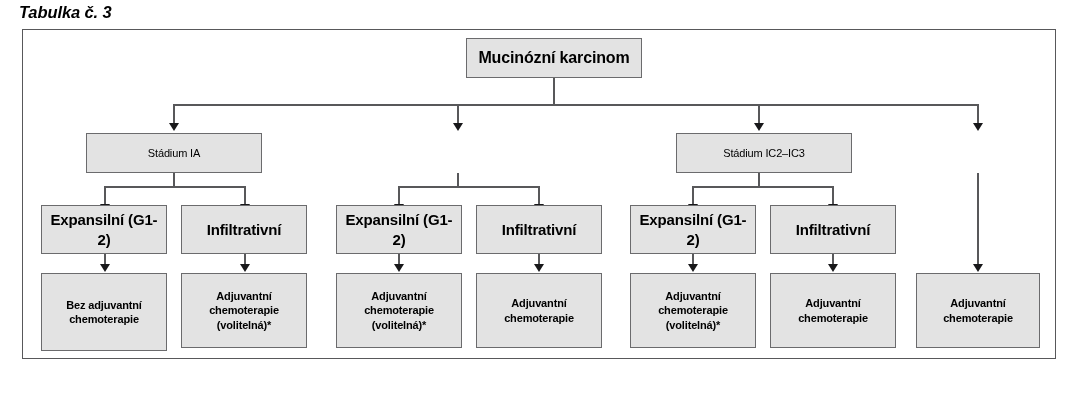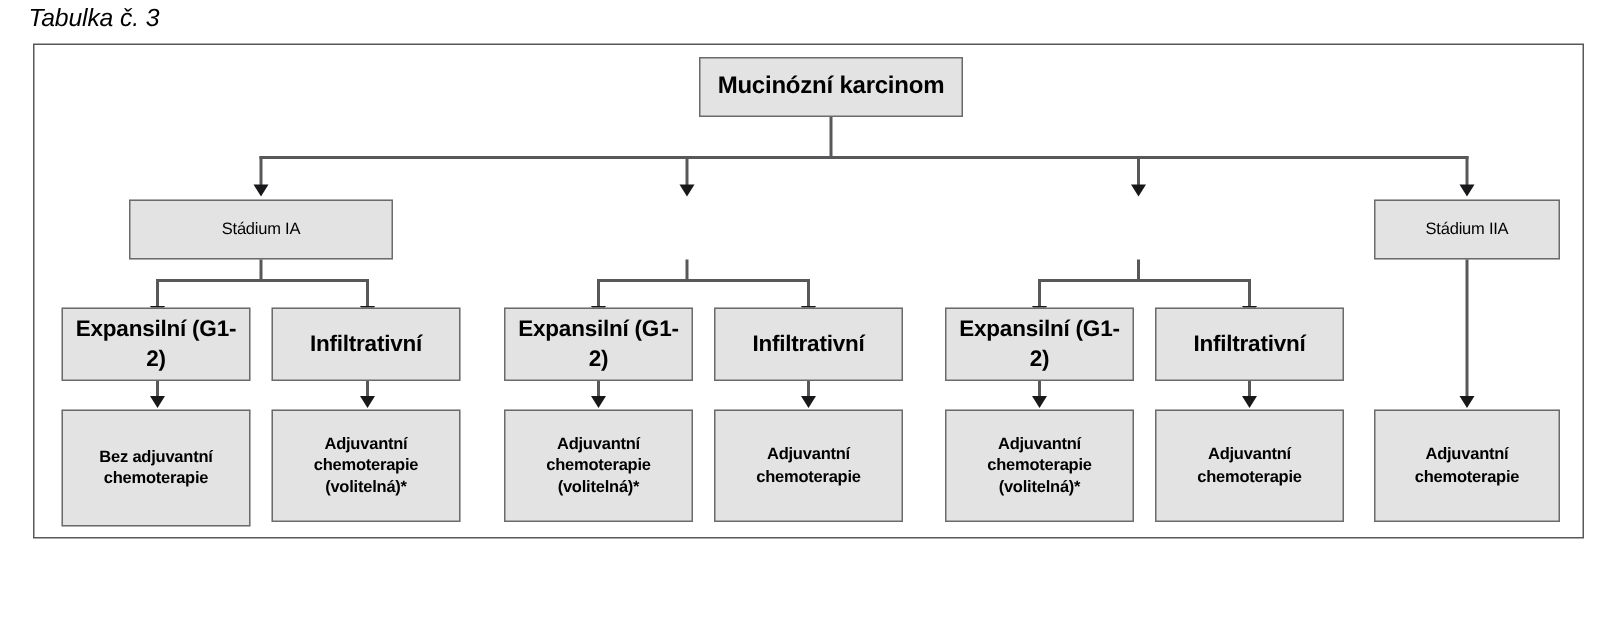--- a/index.html
+++ b/index.html
@@ -20,21 +20,21 @@
     overflow: hidden;
     background: #ffffff;
   }
 
   
   .caption {
     position: absolute;
     left: 19px;
     top: 3px;
     font-size: 16.5px;
-    font-weight: normal;
+    font-weight: bold;
     font-style: italic;
     letter-spacing: -0.1px;
     white-space: nowrap;
   }
   .footnote {
     position: absolute;
     left: 19px;
     top: 370px;
     font-size: 16px;
     font-style: italic;
@@ -133,24 +133,24 @@
   <div class="arrow" style="left:754px; top:123px;"></div>
 
   <div class="line vline" style="left:977px; top:104px; width:2px; height:20px;"></div>
   <div class="arrow" style="left:973px; top:123px;"></div>
 
   <div class="node stage" style="left:86px; top:133px; width:176px; height:40px;">
     <span class="node-label">Stádium IA</span>
   </div>
 
 
-
-  <div class="node stage" style="left:916px; top:133px; width:124px; height:40px;">
-    <span class="node-label">Stádium IIA</span>
-  </div>
+  <div class="node stage" style="left:676px; top:133px; width:176px; height:40px;">
+    <span class="node-label">Stádium IC2–IC3</span>
+  </div>
+
 
   <div class="line hline" style="left:104px; top:186px; width:140px; height:2px;"></div>
   <div class="line vline" style="left:173px; top:173px; width:2px; height:14px;"></div>
   <div class="line vline" style="left:104px; top:186px; width:2px; height:19px;"></div>
   <div class="arrow" style="left:100px; top:204px;"></div>
   <div class="line vline" style="left:244px; top:186px; width:2px; height:19px;"></div>
   <div class="arrow" style="left:240px; top:204px;"></div>
 
   <div class="line hline" style="left:398px; top:186px; width:141px; height:2px;"></div>
   <div class="line vline" style="left:457px; top:173px; width:2px; height:14px;"></div>

